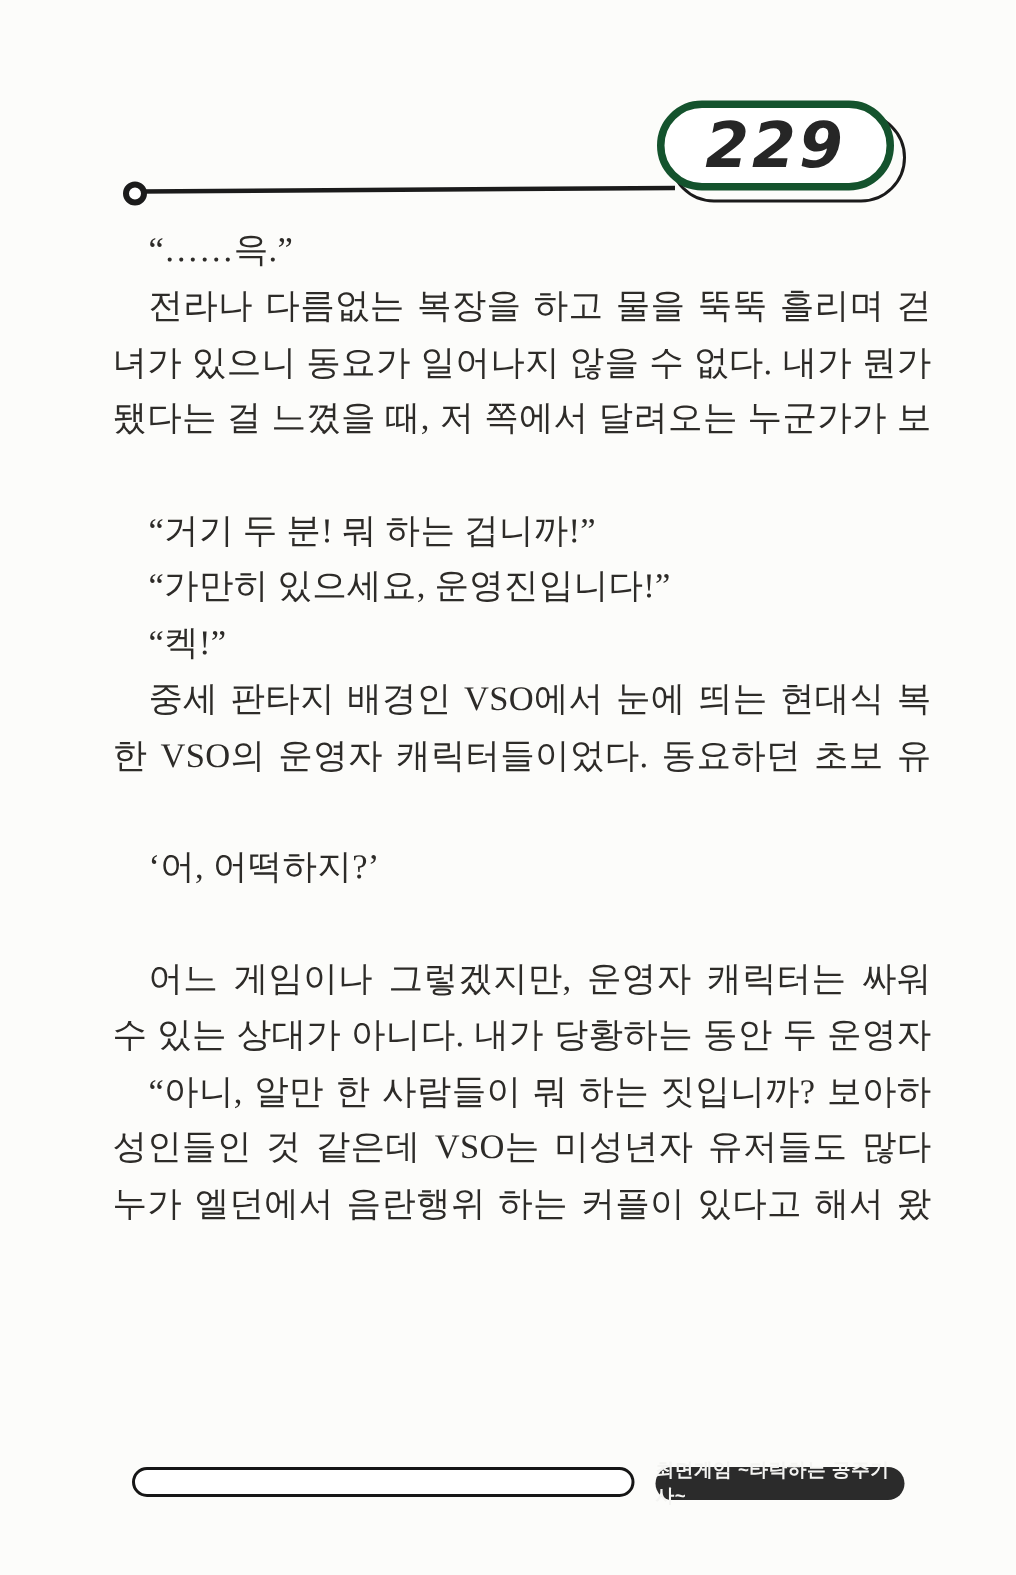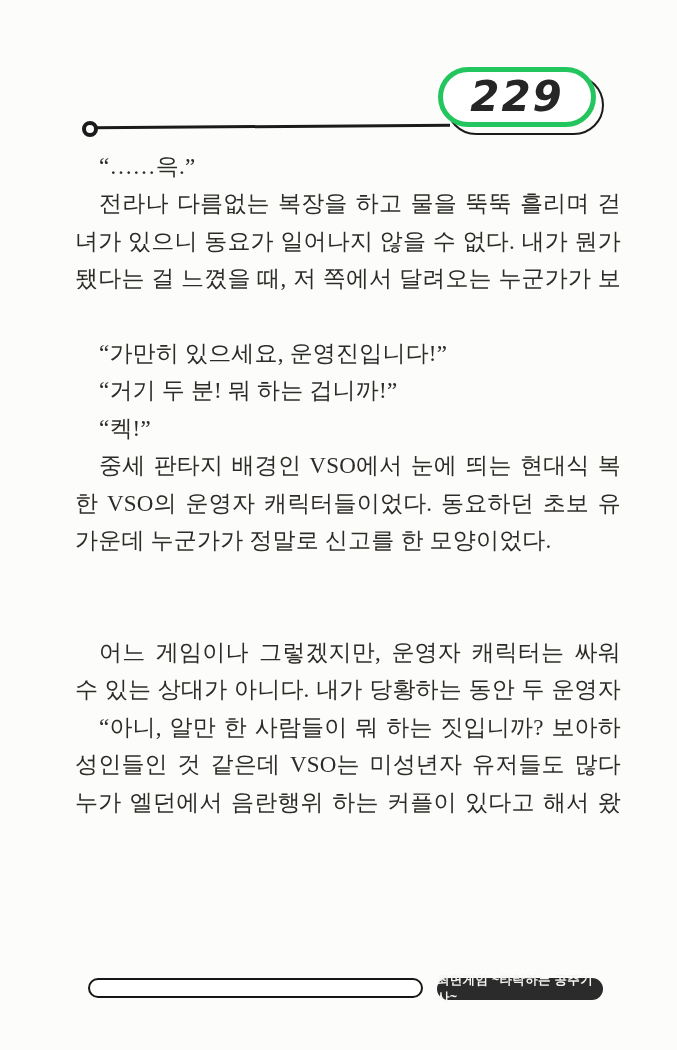--- a/index.html
+++ b/index.html
@@ -21,21 +21,21 @@
     background:#fff;z-index:3;
   }
   .conn-line{
     position:absolute;left:94px;top:125px;
     width:356px;height:3px;background:#1b1b1b;
     transform:rotate(-0.4deg);z-index:1;
   }
   .page-pill{
     position:absolute;left:438px;top:67px;
     width:158px;height:60px;box-sizing:border-box;
-    background:#fff;border:5px solid #22c55e;border-radius:30px;
+    background:#fff;border:5px solid #14532d;border-radius:30px;
     display:flex;align-items:center;justify-content:center;
     z-index:2;
   }
   .page-pill-shadow{
     position:absolute;left:446px;top:75px;
     width:158px;height:60px;box-sizing:border-box;
     border:2.5px solid #1b1b1b;border-radius:30px;
     z-index:0;background:transparent;
   }
   .page-number{
@@ -88,27 +88,27 @@
   <div class="page-pill">
     <span class="page-number">229</span>
   </div>
 
   <div class="text-block">
     <div class="ln indent">“……윽.”</div>
     <div class="ln indent fill">전라나 다름없는 복장을 하고 물을 뚝뚝 흘리며 걷는 미</div>
     <div class="ln fill">녀가 있으니 동요가 일어나지 않을 수 없다. 내가 뭔가 잘못</div>
     <div class="ln fill">됐다는 걸 느꼈을 때, 저 쪽에서 달려오는 누군가가 보였다.</div>
     <div class="ln"></div>
+    <div class="ln indent">“거기 두 분! 뭐 하는 겁니까!”</div>
     <div class="ln indent">“가만히 있으세요, 운영진입니다!”</div>
-    <div class="ln indent">“거기 두 분! 뭐 하는 겁니까!”</div>
     <div class="ln indent">“켁!”</div>
     <div class="ln indent fill">중세 판타지 배경인 VSO에서 눈에 띄는 현대식 복장을</div>
     <div class="ln fill">한 VSO의 운영자 캐릭터들이었다. 동요하던 초보 유저들</div>
-    <div class="ln">가운데 누군가가 정말로 신고를 한 모양이었다.</div>
     <div class="ln"></div>
+    <div class="ln indent">‘어, 어떡하지?’</div>
     <div class="ln"></div>
     <div class="ln indent fill">어느 게임이나 그렇겠지만, 운영자 캐릭터는 싸워서 이길</div>
     <div class="ln fill">수 있는 상대가 아니다. 내가 당황하는 동안 두 운영자는 어</div>
     <div class="ln indent fill">“아니, 알만 한 사람들이 뭐 하는 짓입니까? 보아하니</div>
     <div class="ln fill">성인들인 것 같은데 VSO는 미성년자 유저들도 많다고요.</div>
     <div class="ln fill">누가 엘던에서 음란행위 하는 커플이 있다고 해서 왔으니까</div>
   </div>
 
   <div class="footer-bar"></div>
   <div class="footer-badge">

